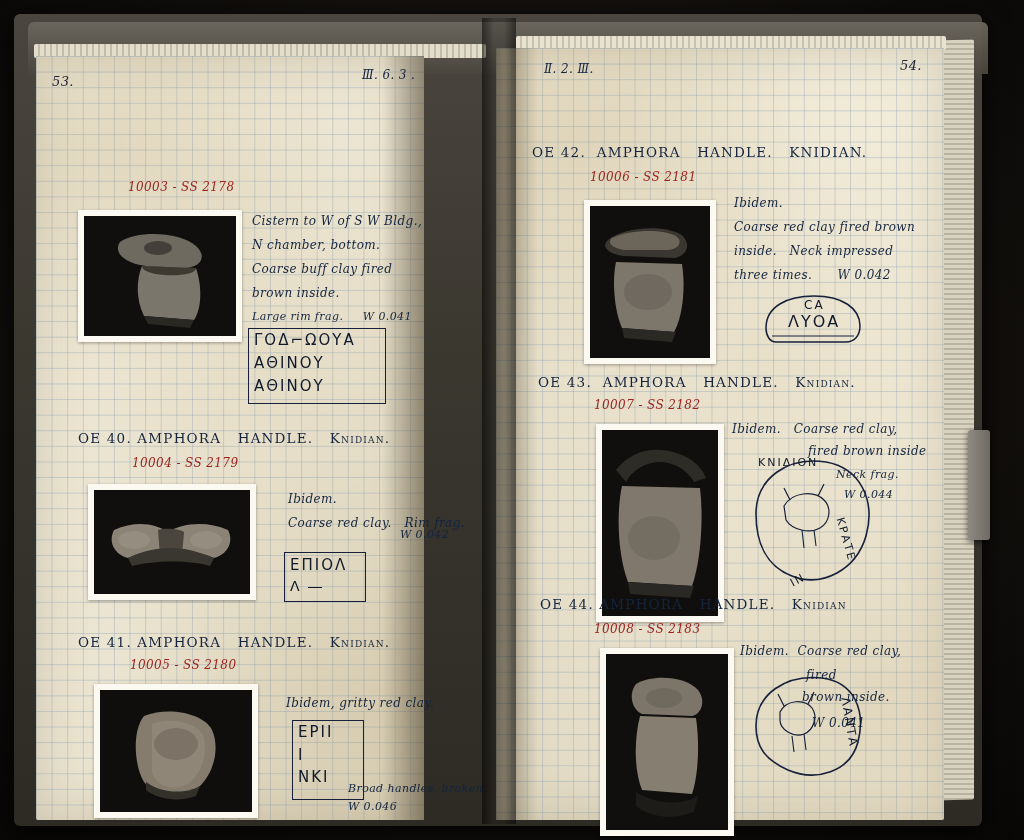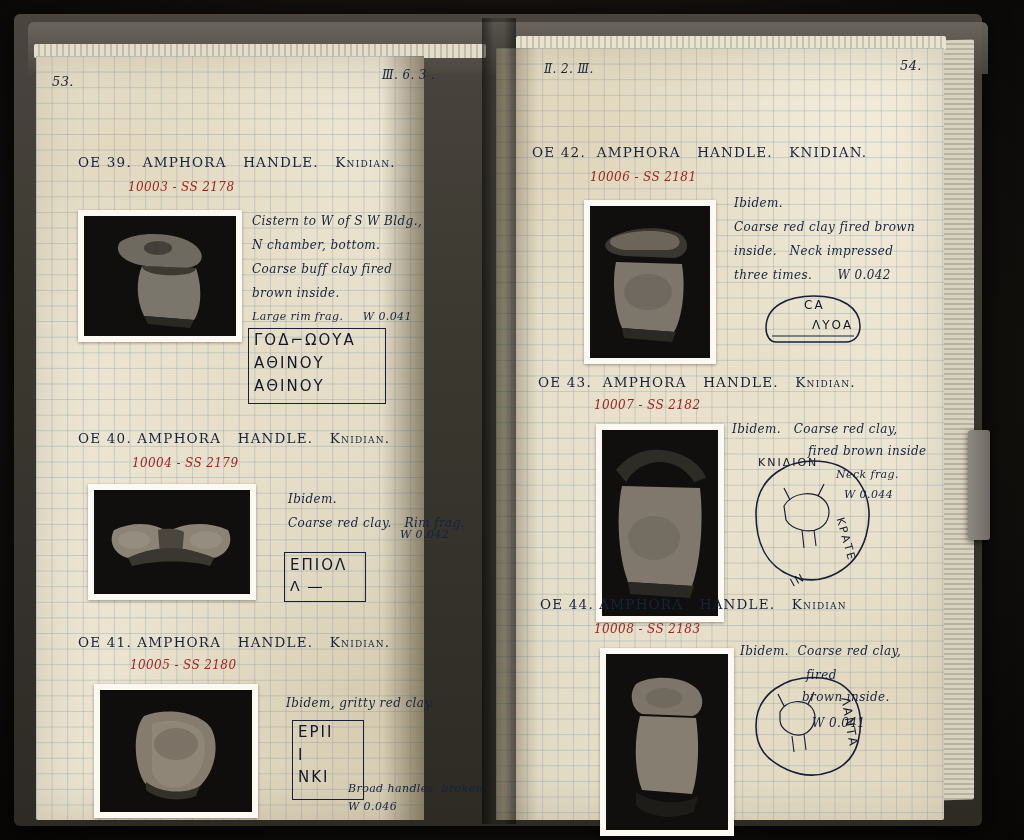--- a/index.html
+++ b/index.html
@@ -95,23 +95,22 @@
   <div class="edge edge-top-left"></div>
   <div class="edge edge-top-right"></div>
   <div class="bookmark"></div>
 
   <div class="page left">
     <div class="grid"></div>
     <div class="foxing"></div>
     <div class="gutter-shadow-l"></div>
 
     <span class="hw pnum" style="left:16px;top:18px;font-size:13px;">53.</span>
-    <span class="hw sm" style="left:346px;top:12px;font-size:12px;">Ⅲ. 6. 3 .</span>
-
-    <span class="hw hdr cap" style="left:42px;top:98px;">OE 39.  AMPHORA   HANDLE.   Knidian.</span>
+    <span class="hw sm" style="left:326px;top:12px;font-size:12px;">Ⅲ. 6. 3 .</span>
+
     <span class="hw red sm" style="left:92px;top:124px;">10003 - SS 2178</span>
 
     <div class="photo" style="left:42px;top:154px;width:152px;height:120px;">
       <svg class="img" viewBox="0 0 152 120" preserveAspectRatio="none">
         <rect width="152" height="120" fill="#100f0d"></rect>
         <path d="M40 22 C58 12, 92 16, 108 26 C118 33, 112 44, 98 46 L64 44 C48 42, 34 32, 40 22 Z" fill="#8e8madd" opacity="0"></path>
         <path d="M36 26 C54 14, 96 16, 112 30 C124 41, 116 52, 100 52 L62 50 C44 48, 28 38, 36 26 Z" fill="#6e6a60"></path>
         <path d="M58 50 L112 52 C118 70, 118 92, 110 104 L60 100 C52 84, 52 64, 58 50 Z" fill="#7b766b"></path>
         <path d="M58 50 L112 52 C112 58, 96 60, 80 59 C68 58, 58 55, 58 50 Z" fill="#3c3931"></path>
         <ellipse cx="74" cy="32" rx="14" ry="7" fill="#444039"></ellipse>
@@ -203,21 +202,21 @@
     <span class="hw sm" style="left:238px;top:196px;">inside.   Neck impressed</span>
     <span class="hw sm" style="left:238px;top:220px;">three times.      W 0.042</span>
 
     <div class="stamp" style="left:262px;top:244px;width:110px;height:54px;">
       <svg width="110" height="54" viewBox="0 0 110 54">
         <path d="M8 36 C8 14, 30 4, 56 4 C84 4, 102 16, 102 34 C102 44, 96 50, 88 50 L18 50 C12 50, 8 44, 8 36 Z" fill="none" stroke="#16203a" stroke-width="1.5"></path>
         <path d="M14 44 L96 44" stroke="#16203a" stroke-width="1" fill="none"></path>
       </svg>
     </div>
     <span class="inscr" style="left:308px;top:250px;font-size:12px;">ϹΑ</span>
-    <span class="inscr" style="left:292px;top:270px;font-size:12px;padding-left:24px;">ΛΥΟΑ</span>
+    <span class="inscr" style="left:292px;top:264px;font-size:16px;">ΛΥΟΑ</span>
 
     <span class="hw hdr cap" style="left:42px;top:326px;">OE 43.  AMPHORA   HANDLE.   Knidian.</span>
     <span class="hw red sm" style="left:98px;top:350px;">10007 - SS 2182</span>
 
     <div class="photo" style="left:100px;top:376px;width:116px;height:186px;">
       <svg class="img" viewBox="0 0 116 186" preserveAspectRatio="none">
         <rect width="116" height="186" fill="#100f0d"></rect>
         <path d="M14 40 C26 24, 44 18, 60 20 C80 22, 98 32, 104 48 L92 52 C84 38, 70 32, 58 32 C44 32, 30 40, 24 52 Z" fill="#2e2c27"></path>
         <path d="M20 56 L98 58 C102 92, 98 134, 90 156 L26 152 C16 126, 14 84, 20 56 Z" fill="#80786c"></path>
         <ellipse cx="52" cy="108" rx="26" ry="22" fill="#6c655a" opacity=".6"></ellipse>

